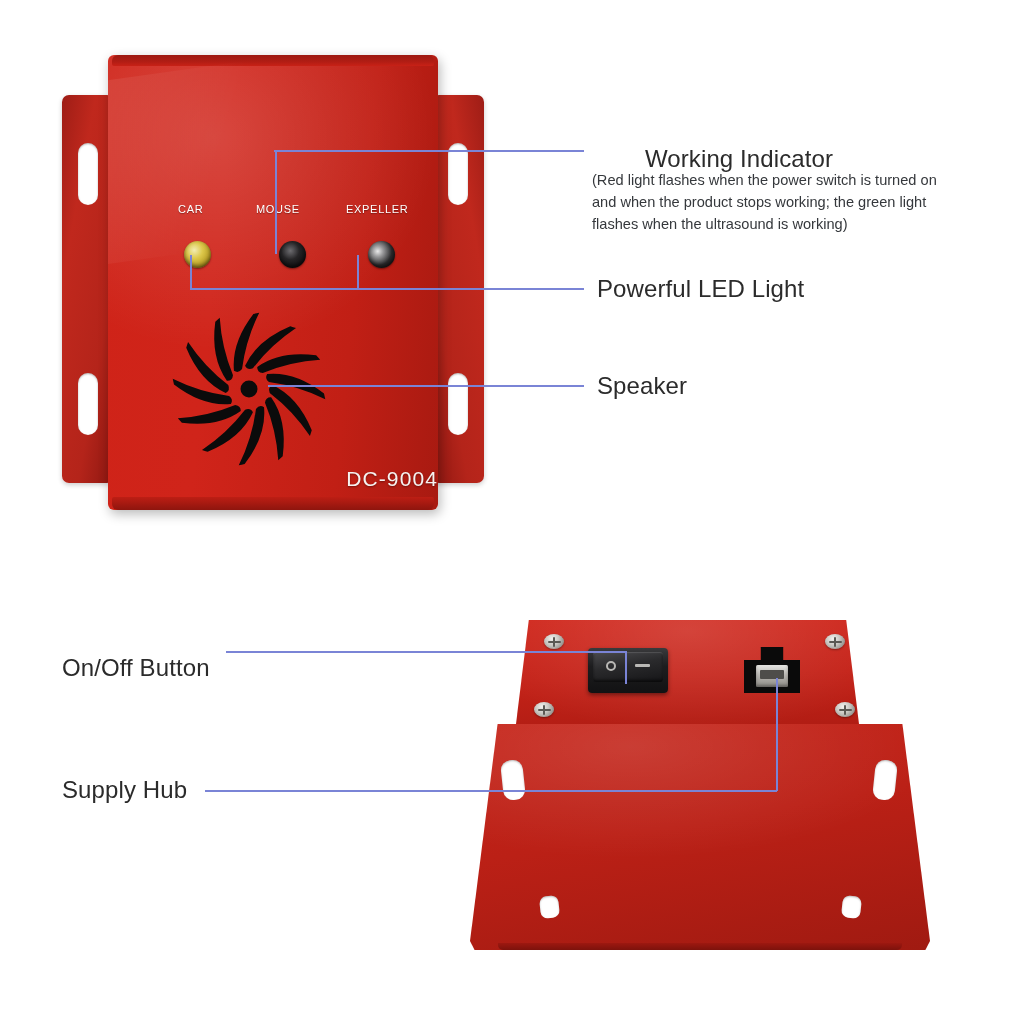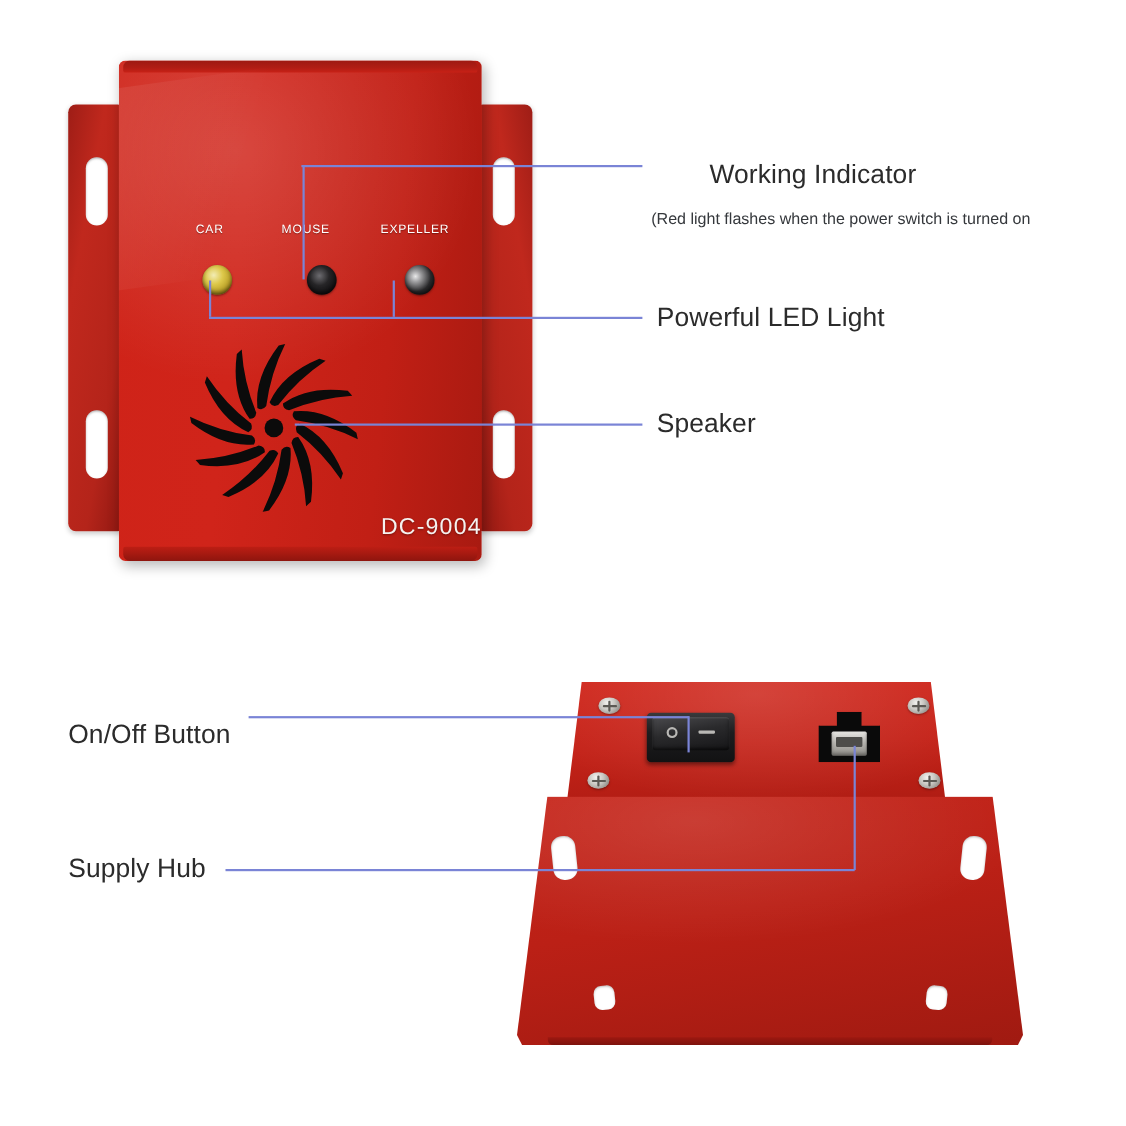--- a/index.html
+++ b/index.html
@@ -28,21 +28,20 @@
     letter-spacing: .1px;
     white-space: nowrap;
     line-height: 1.1;
   }
   .callout-note {
     position: absolute;
     font-size: 14.6px;
     color: #35383c;
     line-height: 1.5;
     width: 400px;
-    margin-top: 20px;
   }
   .callout-note div { white-space: nowrap; }
 
   
   .lead {
     position: absolute;
     background: #7a84d6;
   }
   .lead.h { height: 1.6px; }
   .lead.v { width: 1.6px; }
@@ -351,20 +350,22 @@
   <div class="lead v" style="left:190px; top:255px; height:33px;"></div>
   <div class="lead v" style="left:357px; top:255px; height:33px;"></div>
   <div class="lead h" style="left:190px; top:288px; width:394px;"></div>
 
   <div class="lead h" style="left:268px; top:385px; width:316px;"></div>
 
   <div class="callout-title" style="left:597px; top:146px;margin-left:48px;">Working Indicator</div>
 
   <div class="callout-note" style="left:592px; top:170px;">
     <div>(Red light flashes when the power switch is turned on</div>
+    <div>and when the product stops working; the green light</div>
+    <div> flashes when the ultrasound is working)</div>
   </div>
 
   <div class="callout-title" style="left:597px; top:276px;">Powerful LED Light</div>
 
   <div class="callout-title" style="left:597px; top:373px;">Speaker</div>
 
   <div id="device-rear">
 
     <div id="rear-top-face"></div>
 

